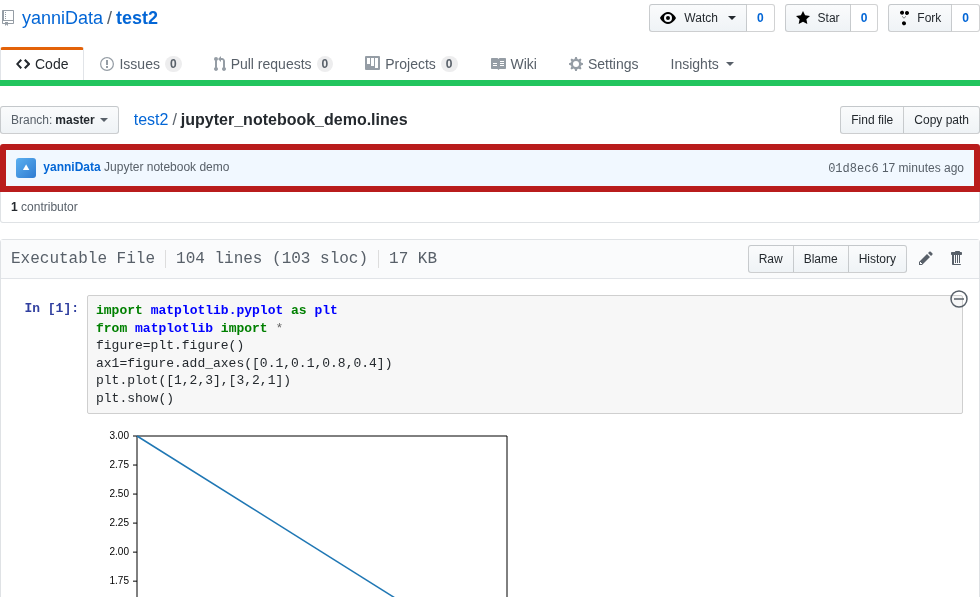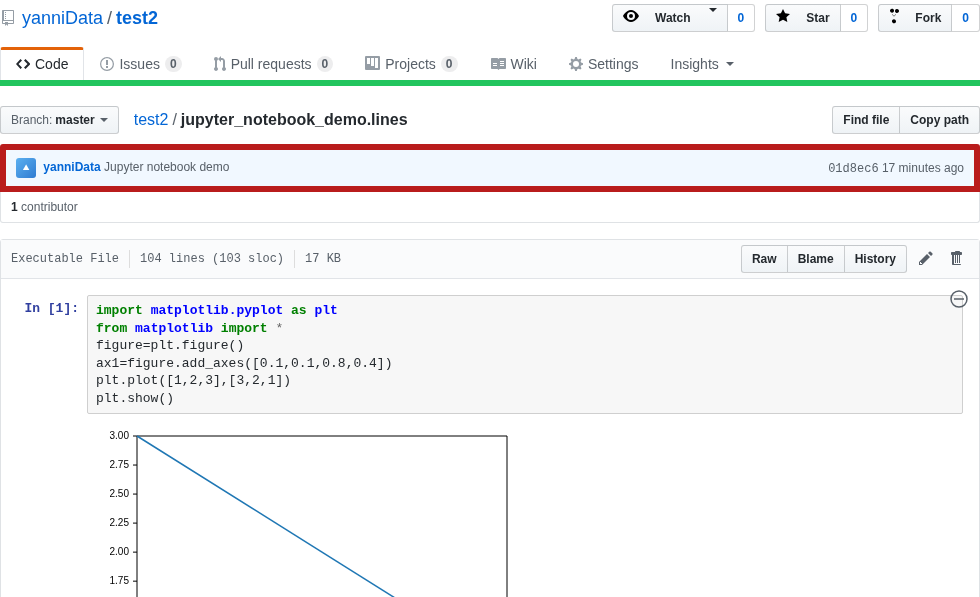--- a/index.html
+++ b/index.html
@@ -39,29 +39,30 @@
   }
   .btn-with-count {
     display: inline-flex;
     align-items: stretch;
     font-size: 12px;
     font-weight: 600;
     color: #24292e;
   }
   .btn {
     display: inline-flex;
+    align-items: center;
     padding: 3px 10px;
     background: linear-gradient(#fafbfc,#eff3f6);
     border: 1px solid rgba(27,31,35,.2);
     border-radius: 3px;
     font-size: 12px;
-    font-weight: 700;
+    font-weight: 400;
     color: #24292e;
     line-height: 20px;
-    gap: 16px;
+    gap: 8px;
     cursor: pointer;
   }
   .btn-with-count .btn { border-top-right-radius: 0; border-bottom-right-radius: 0; }
   .social-count {
     display: inline-flex;
     align-items: center;
     padding: 3px 10px;
     border: 1px solid rgba(27,31,35,.2);
     border-left: 0;
     border-radius: 0 3px 3px 0;
@@ -184,21 +185,21 @@
   .file-header {
     background: #fafbfc;
     border-bottom: 1px solid #e1e4e8;
     padding: 5px 10px;
     display: flex;
     justify-content: space-between;
     align-items: center;
   }
   .file-info {
     font-family: SFMono-Regular, Consolas, "Liberation Mono", Menlo, monospace;
-    font-size: 12px;
+    font-size: 16px;
     color: #586069;
     display: flex;
     align-items: center;
     gap: 10px;
     justify-content: center;
   }
   .file-info-divider { display: inline-block; width: 1px; height: 18px; background: #ddd; }
   .file-actions { display: flex; align-items: center; gap: 6px; }
   .icon-btn { padding: 4px 6px; color: #586069; cursor: pointer; }
   .icon-btn svg { fill: #586069; }

